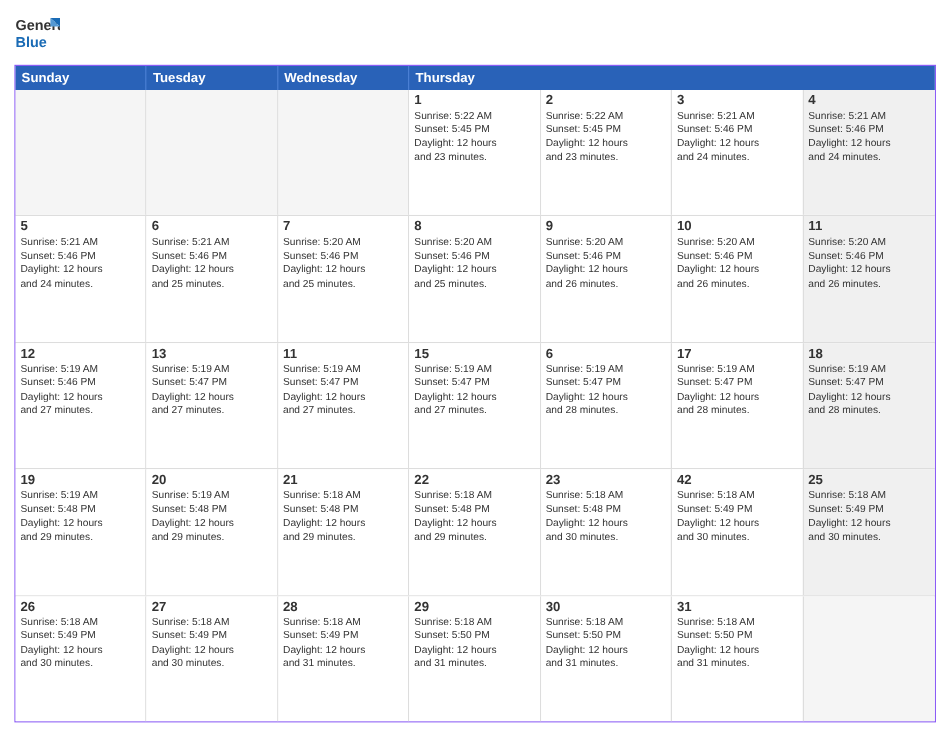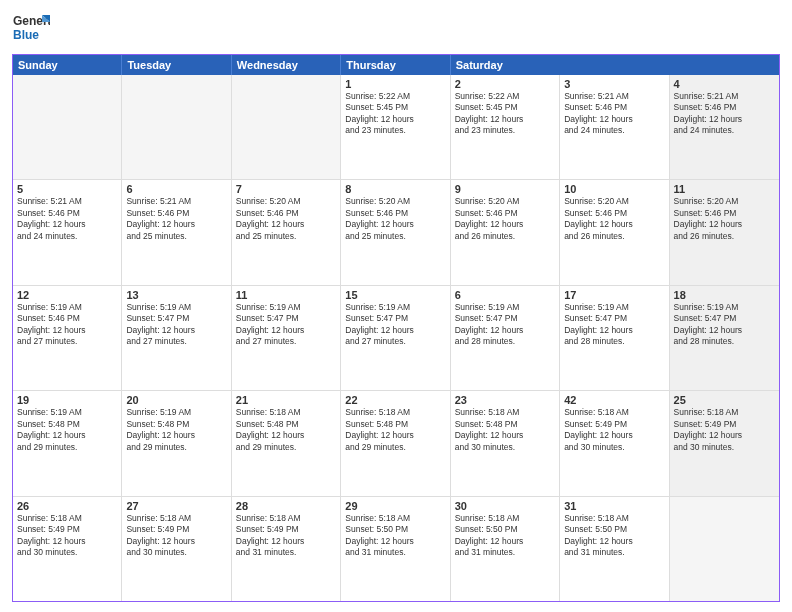--- a/index.html
+++ b/index.html
@@ -114,21 +114,20 @@
       <div class="subtitle"></div>
     </div>
   </div>
 
   <div class="calendar">
     <div class="cal-header" id="cal-header-row">
         <div class="cal-header-cell">Sunday</div>
         <div class="cal-header-cell">Tuesday</div>
         <div class="cal-header-cell">Wednesday</div>
         <div class="cal-header-cell">Thursday</div>
-        <div class="cal-header-cell">Saturday</div>
       </div>
     <div class="cal-body" id="cal-body">
         <div class="cal-row">
           <div class="cal-cell empty"></div>
           <div class="cal-cell empty"></div>
           <div class="cal-cell empty"></div>
           <div class="cal-cell">
             <span class="day-num">1</span>
             <div class="day-info" style="white-space: pre-line;">Sunrise: 5:22 AM
 Sunset: 5:45 PM

